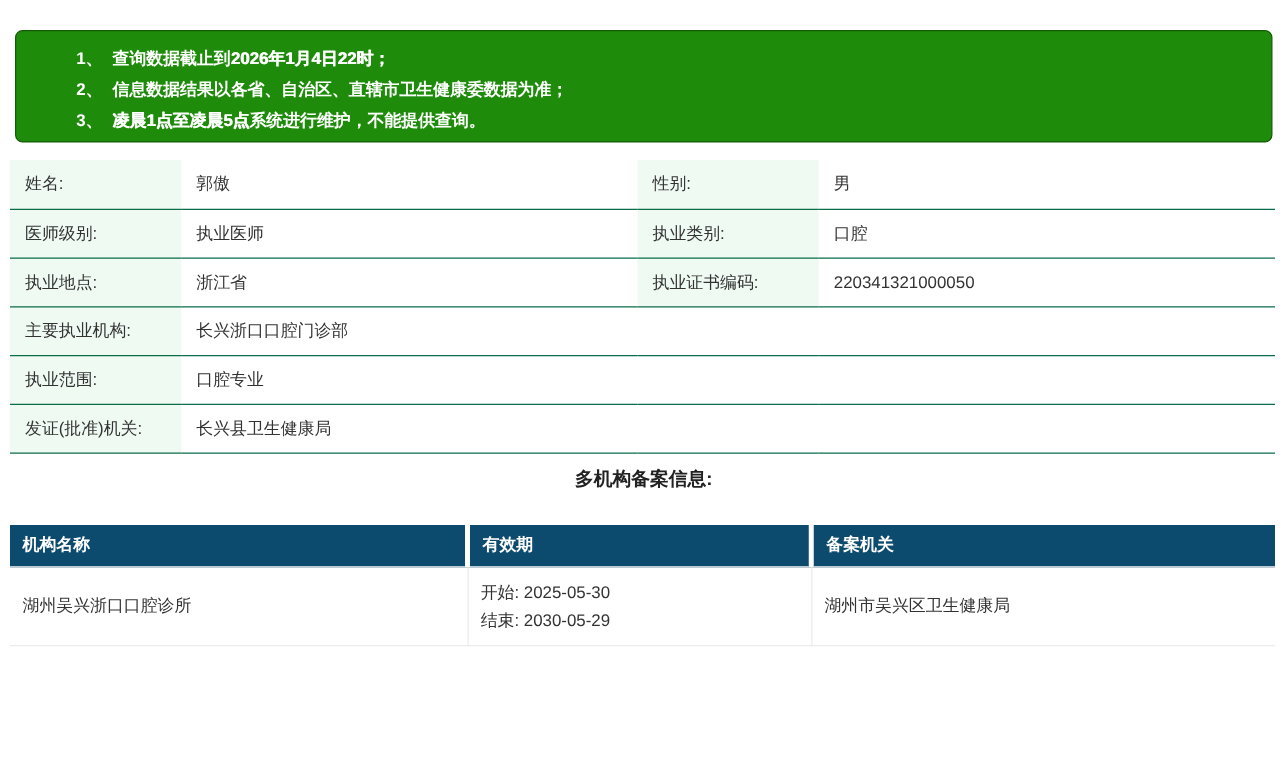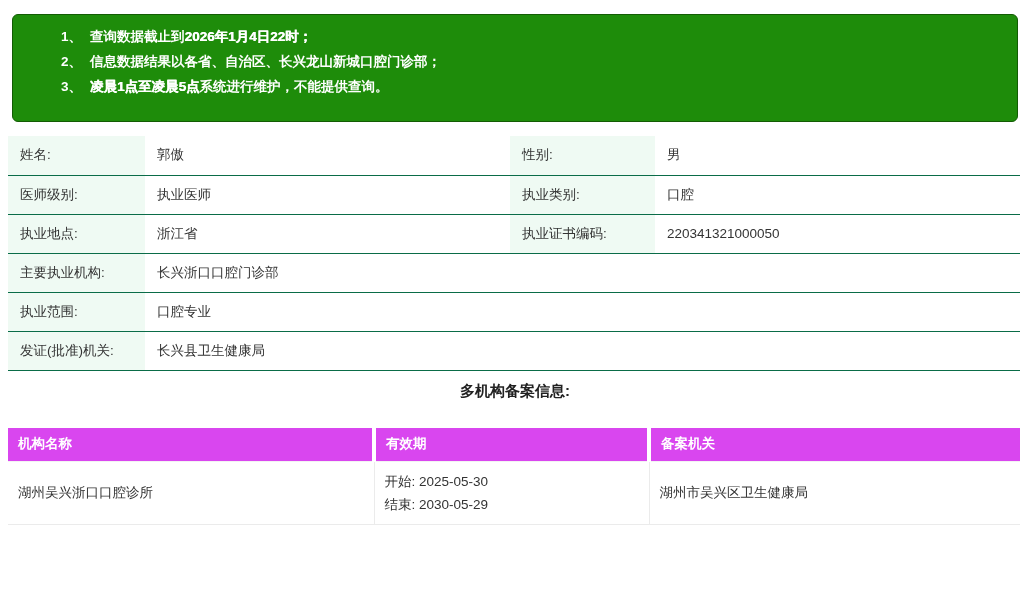--- a/index.html
+++ b/index.html
@@ -6,22 +6,22 @@
   html, body { background: #ffffff; }
   body {
     width: 1030px; height: 611px;
     font-family: "Liberation Sans", "DejaVu Sans", sans-serif;
     color: #333333;
     overflow: hidden;
   }
 
   
   .banner {
-    margin: 14px 12px 0 12px;
-    height: 108px;
+    margin: 24px 12px 0 12px;
+    height: 90px;
     background: #1e8c0a;
     border: 1px solid #135c04;
     border-radius: 6px;
     padding: 13px 20px 12px 48px;
     color: #ffffff;
     font-size: 13.5px;
     font-weight: 700;
     line-height: 17px;
   }
   .banner .notice-line { margin-bottom: 8px; white-space: nowrap; }
@@ -57,21 +57,21 @@
 
   
   .filing-table {
     width: 1012px;
     margin: 27px 10px 0 8px;
     border-collapse: collapse;
     table-layout: fixed;
     font-size: 13.5px;
   }
   .filing-table th {
-    background: #d946ef;
+    background: #0c4a6e;
     color: #ffffff;
     font-weight: 700;
     text-align: left;
     height: 34px;
     padding: 0 10px;
     vertical-align: middle;
   }
   .filing-table th:not(:last-child) { border-right: 4px solid #ffffff; }
   .filing-table td {
     height: 54px;
@@ -85,21 +85,21 @@
   .validity-line { line-height: 23px; white-space: nowrap; }
 </style>
 </head>
 <body>
 
 <div class="banner">
   <div class="notice-line">
     <span class="n-num">1、</span><span>查询数据截止到</span><span class="n-strong">2026年1月4日22时；</span><span></span>
   </div>
   <div class="notice-line">
-    <span class="n-num">2、</span><span>信息数据结果以各省、自治区、长兴龙山新城口腔门诊部；</span><span class="n-strong"></span><span></span>
+    <span class="n-num">2、</span><span>信息数据结果以各省、自治区、直辖市卫生健康委数据为准；</span><span class="n-strong"></span><span></span>
   </div>
   <div class="notice-line">
     <span class="n-num">3、</span><span></span><span class="n-strong">凌晨1点至凌晨5点</span><span>系统进行维护，不能提供查询。</span>
   </div>
 </div>
 
 <table class="info-table">
   <colgroup>
     <col style="width:137px">
       <col style="width:365px">

